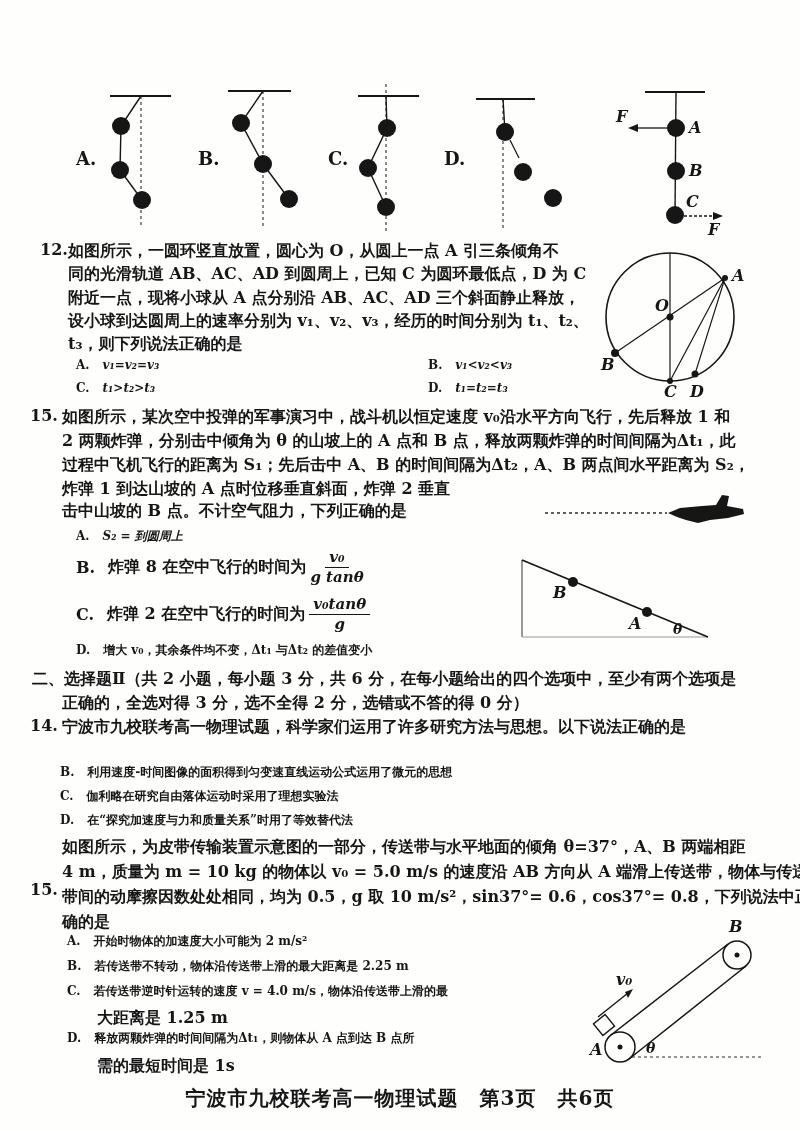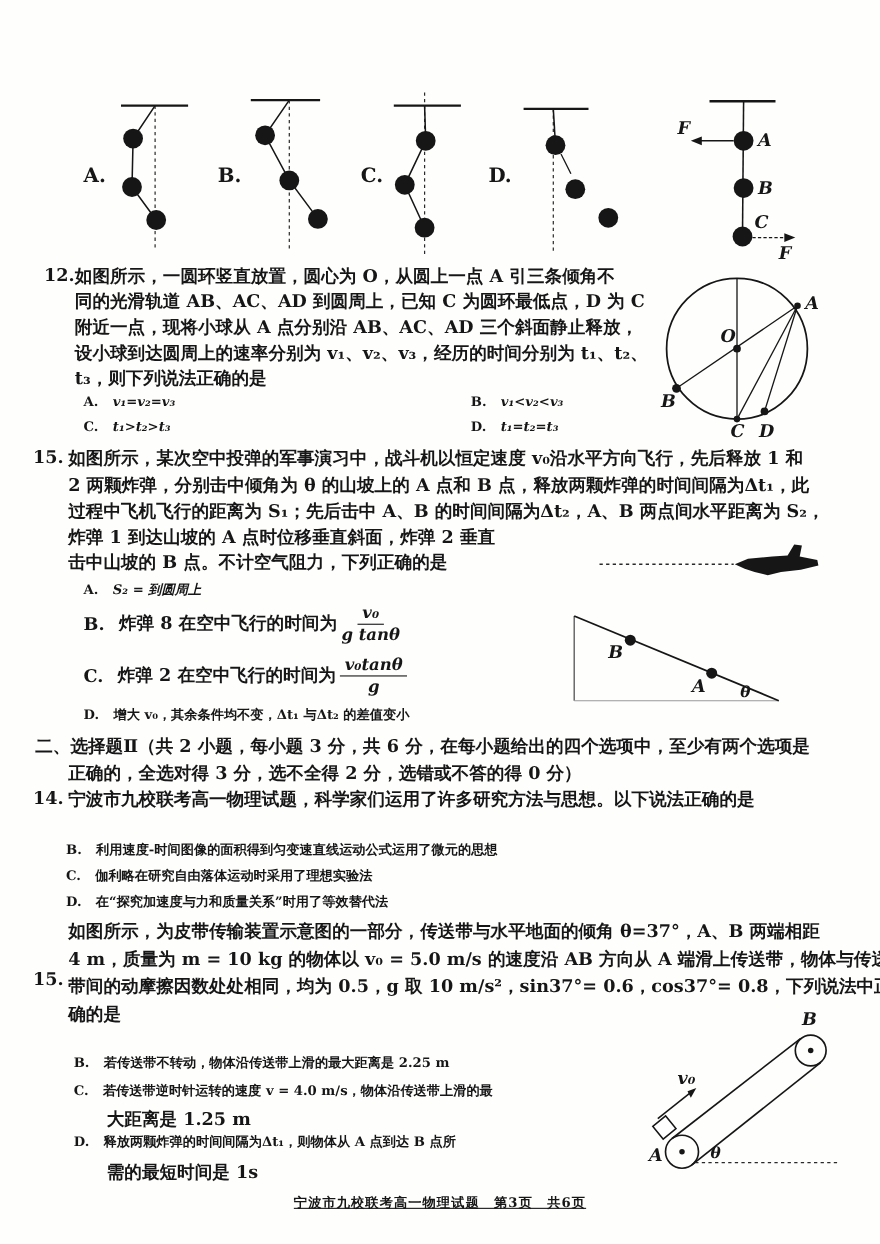--- a/index.html
+++ b/index.html
@@ -14,21 +14,21 @@
   .opt  { position:absolute; font-size:12px; white-space:nowrap; }
   .opt .lab { display:inline-block; margin-right:13px; }
   .math { font-style:italic; }
   .fracrow { position:absolute; display:flex; align-items:center; font-size:16px; white-space:nowrap; }
   .fracrow .lab { margin-right:13px; }
   .frac { display:inline-flex; flex-direction:column; align-items:center; margin-left:4px;
           font-style:italic; font-size:15px; line-height:17px; }
   .frac .fnum { padding:0 4px 1px; border-bottom:1.4px solid #161616; }
   .frac .fden { padding-top:1px; }
   .footer { position:absolute; left:0; top:1085px; width:100%; text-align:center;
-            font-size:12px; letter-spacing:1px;text-decoration:underline; }
+            font-size:20px; letter-spacing:1px; }
   svg { position:absolute; overflow:visible; }
   svg text { font-family:"DejaVu Serif","Liberation Serif",serif; fill:#161616; }
   .dlabel { font-size:18px; font-weight:600; }
   .ital   { font-style:italic; font-weight:bold; font-size:16px; }
   .ital-sm{ font-style:italic; font-weight:bold; font-size:14px; }
   .stroke  { stroke:#161616; fill:none; }
   .ball    { fill:#161616; stroke:none; }
   .dash    { stroke:#2a2a2a; fill:none; stroke-dasharray:3,3; }
 </style>
 </head>
@@ -199,20 +199,23 @@
   <div class="opt" style="left:60px;top:812px">
     <span class="lab">D.</span><span>在“探究加速度与力和质量关系”时用了等效替代法</span>
   </div>
 
   <div class="qnum" style="left:30px;top:880px">15.</div>
   <div class="line" style="left:62px;top:836px">如图所示，为皮带传输装置示意图的一部分，传送带与水平地面的倾角 θ=37°，A、B 两端相距</div>
   <div class="line" style="left:62px;top:861px">4 m，质量为 m = 10 kg 的物体以 v₀ = 5.0 m/s 的速度沿 AB 方向从 A 端滑上传送带，物体与传送</div>
   <div class="line" style="left:62px;top:886px">带间的动摩擦因数处处相同，均为 0.5，g 取 10 m/s²，sin37°= 0.6，cos37°= 0.8，下列说法中正</div>
   <div class="line" style="left:62px;top:911px">确的是</div>
 
+  <div class="opt" style="left:67px;top:933px">
+    <span class="lab">A.</span><span>开始时物体的加速度大小可能为 2 m/s²</span>
+  </div>
   <div class="opt" style="left:67px;top:958px">
     <span class="lab">B.</span><span>若传送带不转动，物体沿传送带上滑的最大距离是 2.25 m</span>
   </div>
   <div class="opt" style="left:67px;top:983px">
     <span class="lab">C.</span><span>若传送带逆时针运转的速度 v = 4.0 m/s，物体沿传送带上滑的最</span>
   </div>
   <div class="line" style="left:97px;top:1007px">大距离是 1.25 m</div>
   <div class="opt" style="left:67px;top:1030px">
     <span class="lab">D.</span><span>释放两颗炸弹的时间间隔为Δt₁，则物体从 A 点到达 B 点所</span>
   </div>

